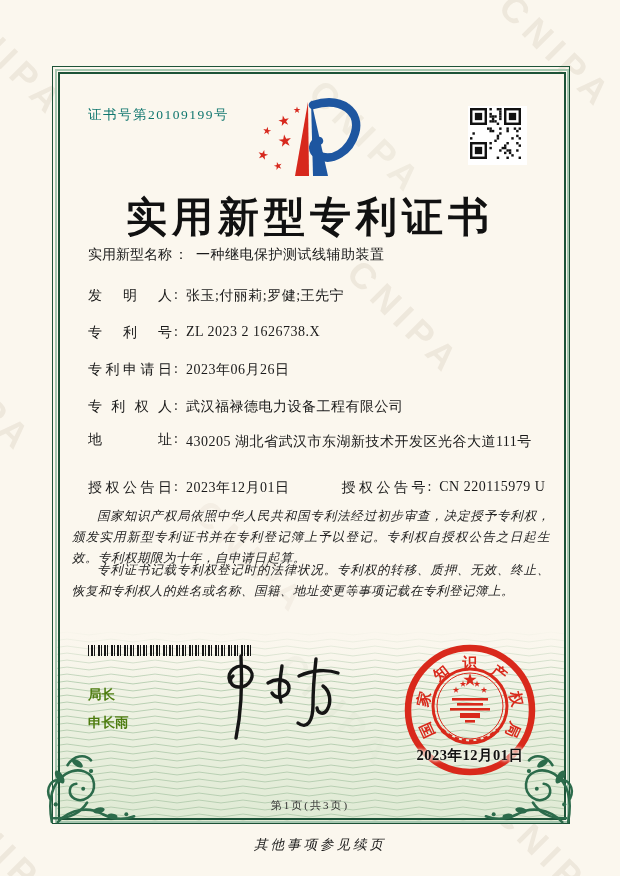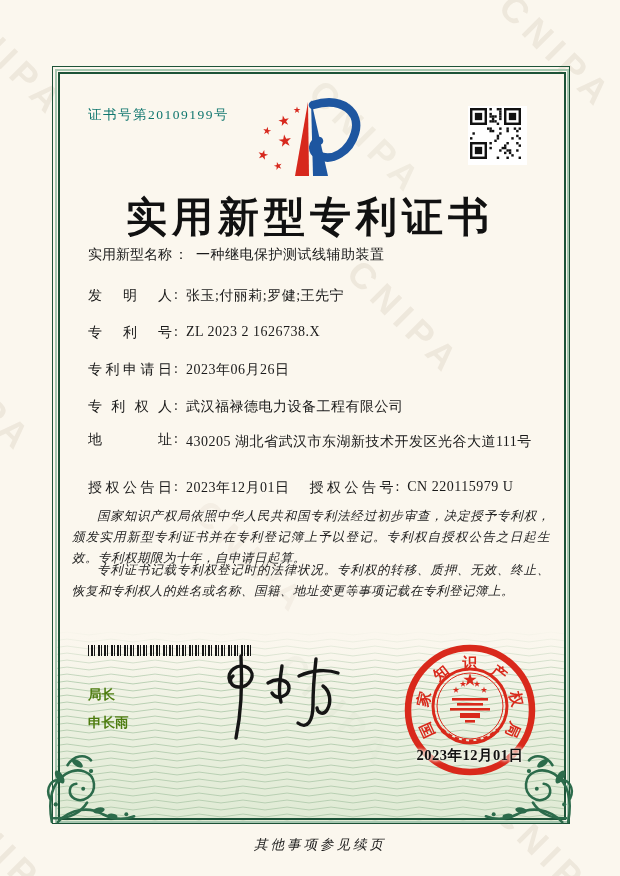--- a/index.html
+++ b/index.html
@@ -39,21 +39,21 @@
          font-size:41px;font-weight:700;letter-spacing:5px;color:#111;z-index:4;}
 
   .fields{position:absolute;left:0;top:0;right:0;z-index:4;font-size:14px;color:#1a1a1a;}
   .field-row{position:absolute;left:88px;right:56px;white-space:nowrap;}
   .r1{top:246px;font-family:Liberation Mono, monospace;} .r2{top:287px;} .r3{top:324px;} .r4{top:361px;} .r5{top:398px;}
   .r6{top:431px;} .r7{top:479px;}
   .flabel{display:inline-block;width:84px;text-align:justify;text-align-last:justify;vertical-align:top;}
   .fcolon{display:inline-block;margin:0 8px 0 2px;vertical-align:top;}
   .fvalue{display:inline-block;vertical-align:top;letter-spacing:0.5px;}
   .addr-lines{display:inline-block;vertical-align:top;white-space:normal;width:370px;line-height:21px;letter-spacing:0.5px;}
-  .pair2{margin-left:20px;}
+  .pair2{margin-left:52px;}
 
   .para{position:absolute;left:72px;right:70px;margin:0;font-size:12.5px;line-height:1.68;
         color:#222;text-align:justify;text-indent:2em;font-style:italic;letter-spacing:0.5px;z-index:4;}
   .p1{top:506px;} .p2{top:560px;}
 
   .barcode{position:absolute;left:88px;top:645px;width:166px;height:11px;z-index:4;
     background:repeating-linear-gradient(90deg,
       #161616 0 1.5px,transparent 1.5px 3px,
       #161616 3px 5.5px,transparent 5.5px 6.5px,
       #161616 6.5px 7.5px,transparent 7.5px 10.5px,
@@ -339,15 +339,16 @@
     <span class="seal-char">国</span>
     <span class="seal-char">家</span>
     <span class="seal-char">知</span>
     <span class="seal-char">识</span>
     <span class="seal-char">产</span>
     <span class="seal-char">权</span>
     <span class="seal-char">局</span>
     <div class="seal-date">2023年12月01日</div>
   </div>
 
+  <div class="page-num">第1页(共3页)</div>
   <div class="footer-note">其他事项参见续页</div>
 
 </div>
 
 </body></html>

